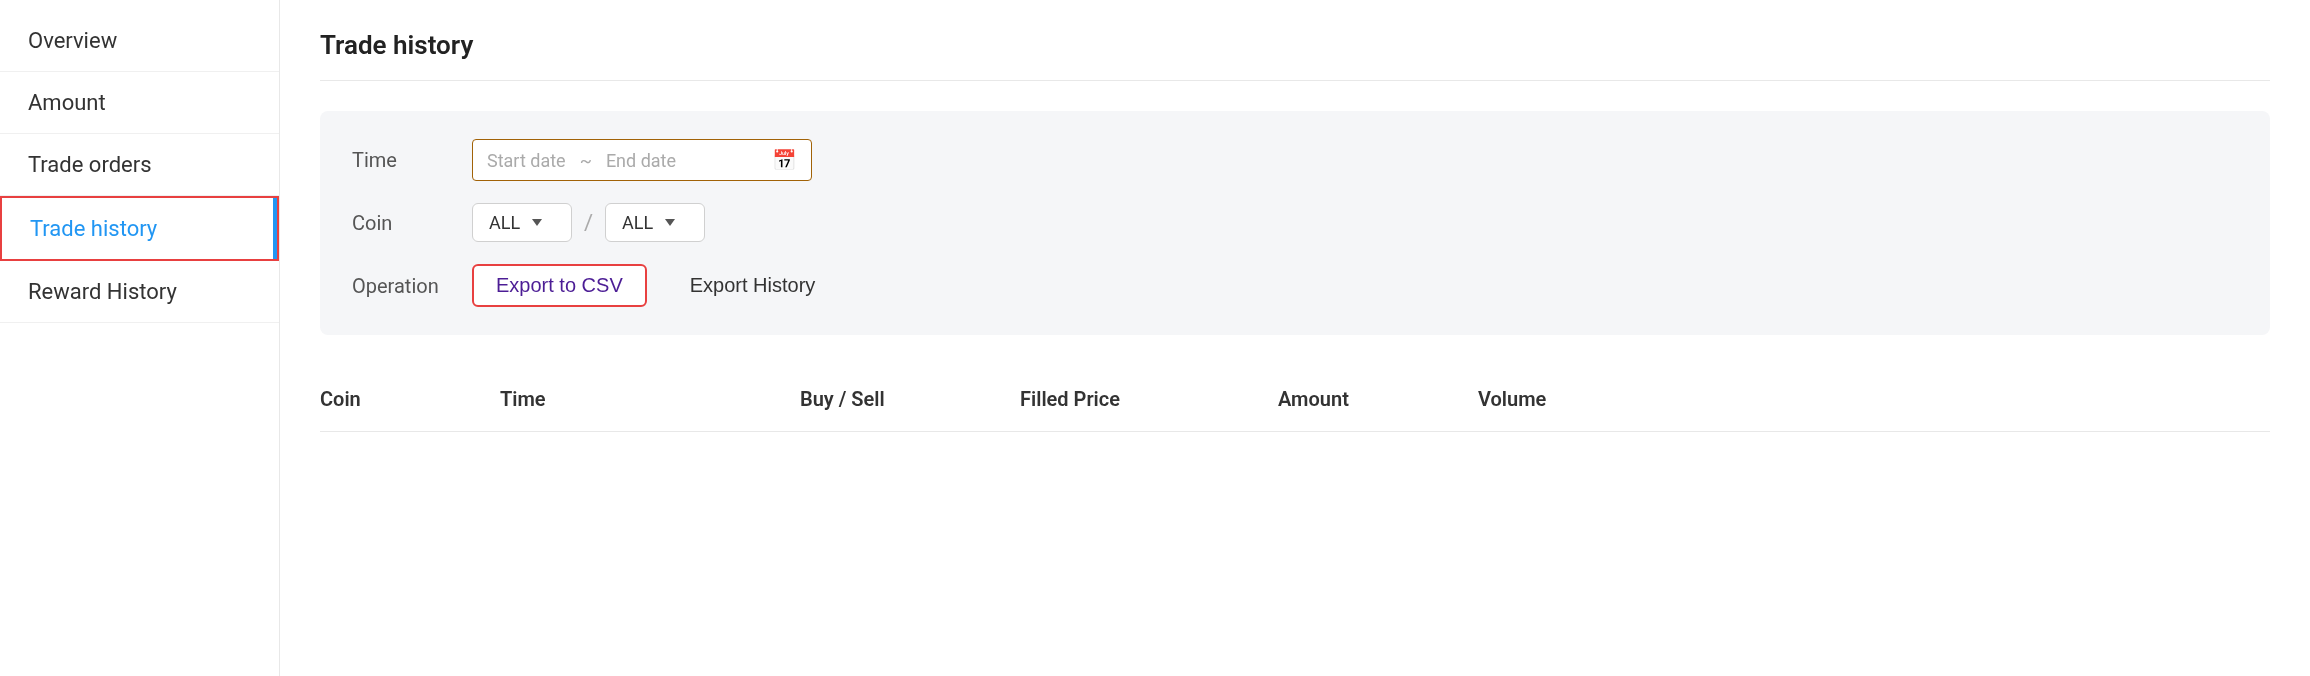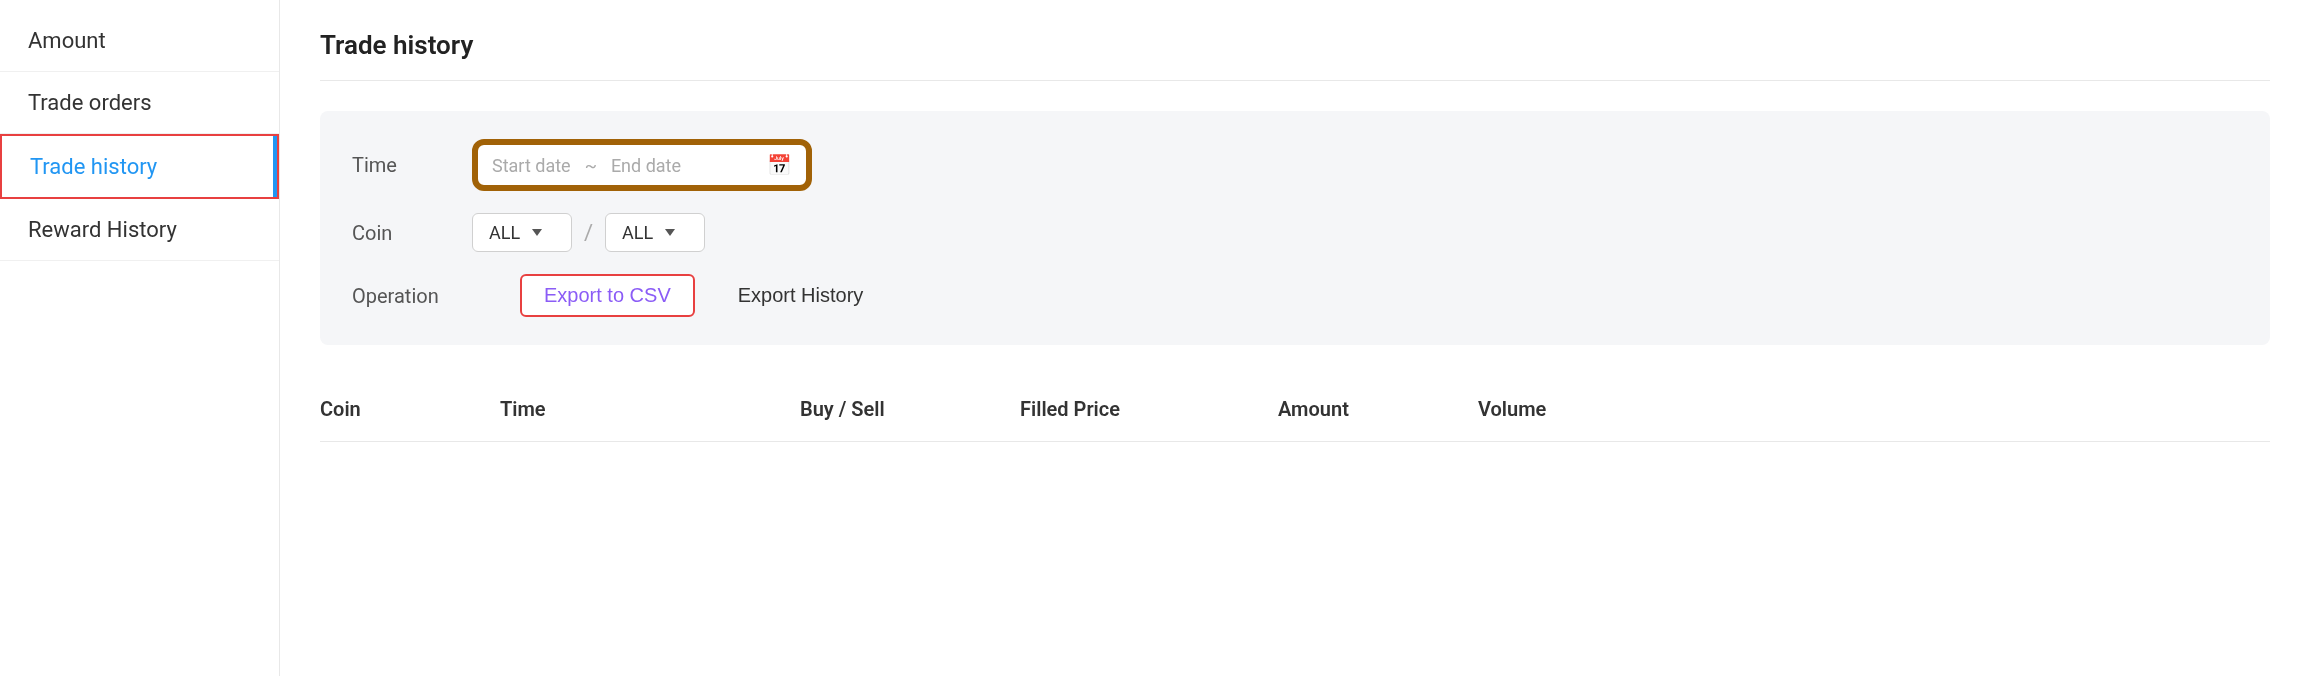--- a/index.html
+++ b/index.html
@@ -64,33 +64,32 @@
       padding: 28px 32px;
       margin-bottom: 32px;
     }
     .filter-row {
       display: flex;
       align-items: center;
       margin-bottom: 22px;
     }
     .filter-row:last-child {
       margin-bottom: 0;
-      gap: 48px;
     }
     .filter-label {
       font-size: 20px;
       color: #555;
       width: 120px;
       flex-shrink: 0;
     }
     .date-range {
       display: flex;
       align-items: center;
-      border: 6px solid #a16207;
-      border-radius: 12px;
+      border: 1px solid #a16207;
+      border-radius: 4px;
       background: #fff;
       padding: 8px 14px;
       min-width: 340px;
     }
     .date-placeholder {
       font-size: 18px;
       color: #aaa;
     }
     .date-separator {
       margin: 0 14px;
@@ -160,21 +159,21 @@
     .operation-buttons {
       display: flex;
       align-items: center;
       gap: 20px;
     }
     .export-csv-btn {
       border: 2px solid #e84040;
       border-radius: 6px;
       padding: 8px 22px;
       font-size: 20px;
-      color: #8b5cf6;
+      color: #4c1d95;
       background: #fff;
       cursor: pointer;
       font-weight: 500;
     }
     .export-history-btn {
       font-size: 20px;
       color: #333;
       background: none;
       border: none;
       cursor: pointer;
@@ -206,20 +205,23 @@
       border-right: 5px solid transparent;
       border-top: 7px solid #555;
       margin-left: 4px;
     }
   </style>
 </head>
 <body>
 
 <nav class="sidebar">
   <div class="sidebar-item">
+    <span>Overview</span>
+  </div>
+  <div class="sidebar-item">
     <span>Amount</span>
   </div>
   <div class="sidebar-item">
     <span>Trade orders</span>
   </div>
   <div class="sidebar-item active">
     <span>Trade history</span>
   </div>
   <div class="sidebar-item">
     <span>Reward History</span>

